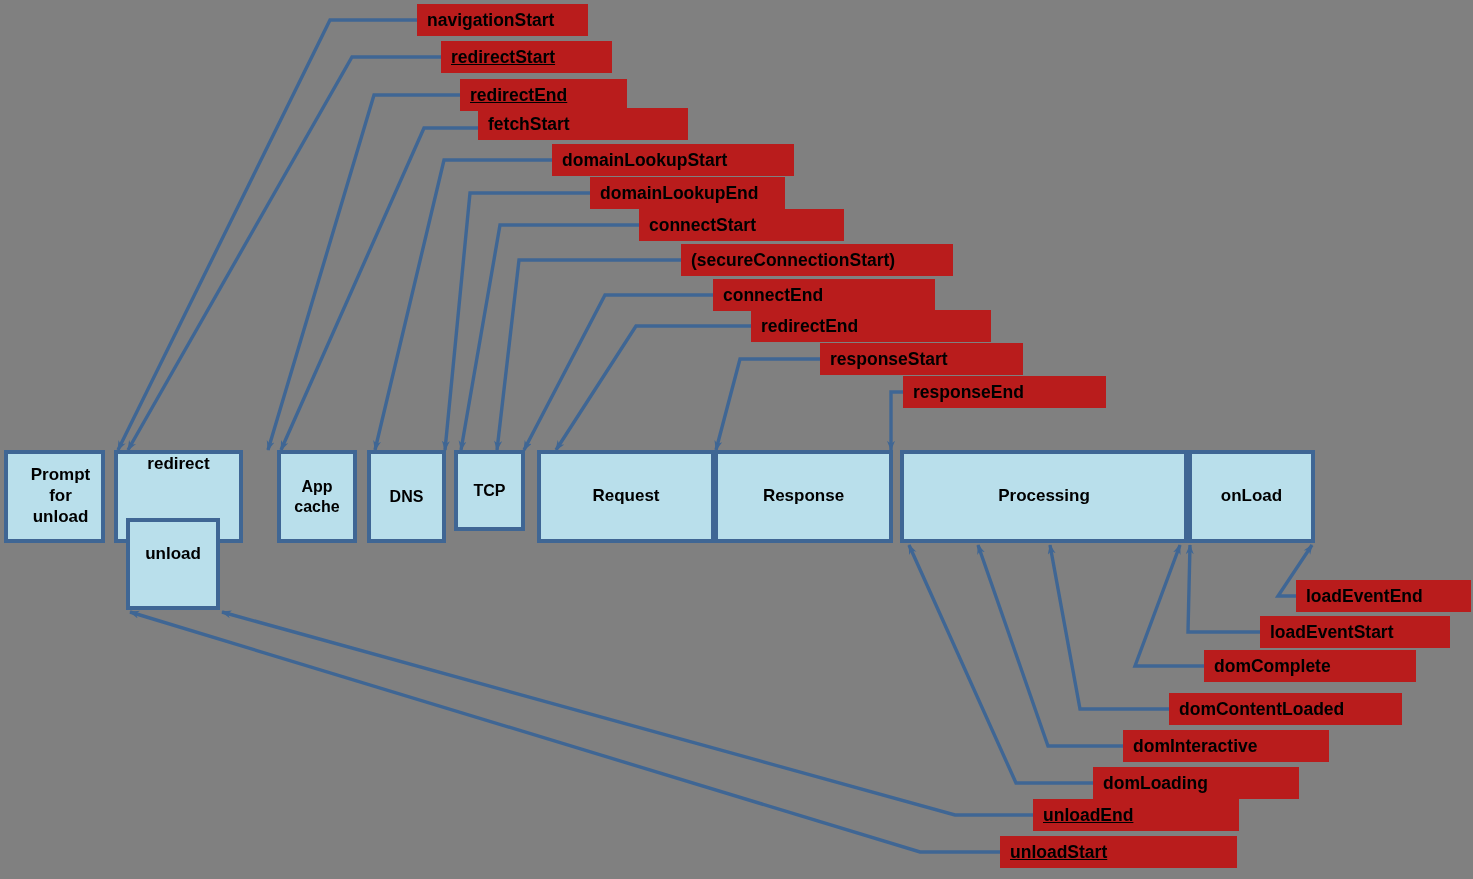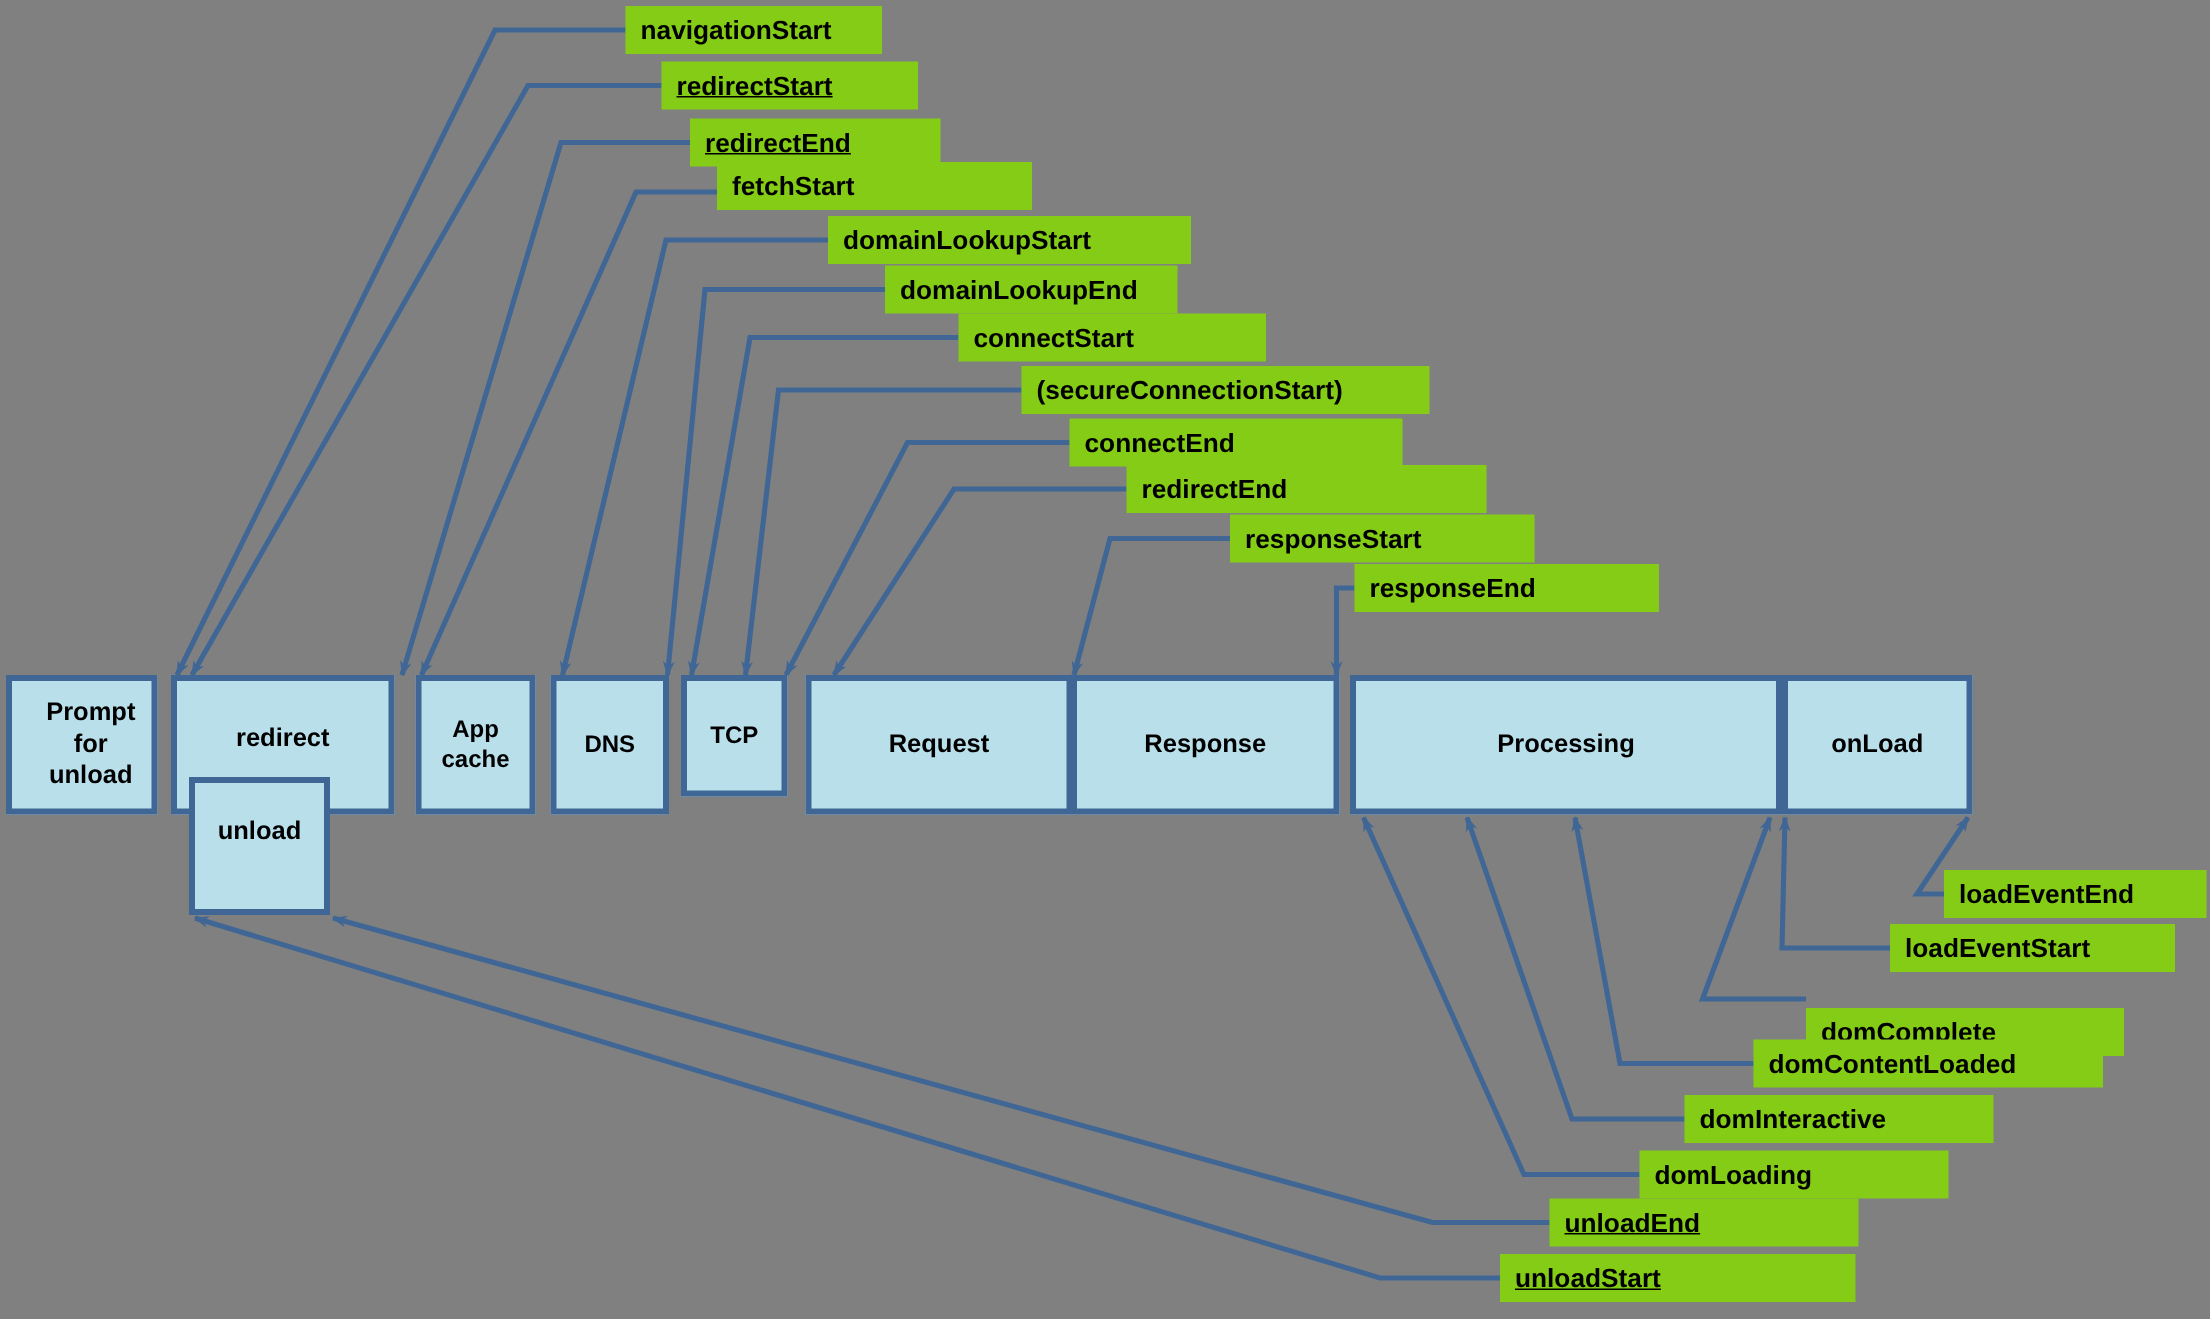--- a/index.html
+++ b/index.html
@@ -35,21 +35,21 @@
     color: #000;
     font-weight: bold;
     font-size: 17px;
     line-height: 1.22;
     z-index: 3;
   }
   .phase.small { font-size: 16px; }
   .label {
     position: absolute;
     box-sizing: border-box;
-    background: #84cc16;
+    background: #b91c1c;
     color: #000000;
     font-weight: bold;
     font-size: 17.5px;
     line-height: 32px;
     height: 32px;
     padding: 0 10px;
     white-space: nowrap;
     z-index: 4;
   }
   .label.ul span { text-decoration: underline; }
@@ -91,21 +91,21 @@
       <path d="M1000,852 L920,852 L130,612"></path>
       <path d="M1033,815 L955,815 L222,612"></path>
     </g>
   </svg>
 
   <div class="phase" style="left:4px; top:450px; width:101px; height:93px;padding-left:12px;">
     <span style="white-space:pre-line">Prompt
 for
 unload</span>
   </div>
-  <div class="phase" style="left:114px; top:450px; width:149px; height:93px; align-items:flex-start; padding-top:28px;">
+  <div class="phase" style="left:114px; top:450px; width:129px; height:93px; align-items:flex-start; ">
     <span>redirect</span>
   </div>
   <div class="phase" style="left:126px; top:518px; width:94px; height:92px; align-items:flex-start; padding-top:22px; z-index:5;">
     <span>unload</span>
   </div>
   <div class="phase small" style="left:277px; top:450px; width:80px; height:93px;">
     <span style="white-space:pre-line">App
 cache</span>
   </div>
   <div class="phase small" style="left:367px; top:450px; width:79px; height:93px;">
@@ -163,21 +163,21 @@
   <div class="label" style="left:903px; top:376px; width:203px;">
     <span>responseEnd</span>
   </div>
 
   <div class="label" style="left:1296px; top:580px; width:175px;">
     <span>loadEventEnd</span>
   </div>
   <div class="label" style="left:1260px; top:616px; width:190px;">
     <span>loadEventStart</span>
   </div>
-  <div class="label" style="left:1204px; top:650px; width:212px;margin-top:22px;">
+  <div class="label" style="left:1204px; top:650px; width:212px;">
     <span>domComplete</span>
   </div>
   <div class="label" style="left:1169px; top:693px; width:233px;">
     <span>domContentLoaded</span>
   </div>
   <div class="label" style="left:1123px; top:730px; width:206px;">
     <span>domInteractive</span>
   </div>
   <div class="label" style="left:1093px; top:767px; width:206px;">
     <span>domLoading</span>

